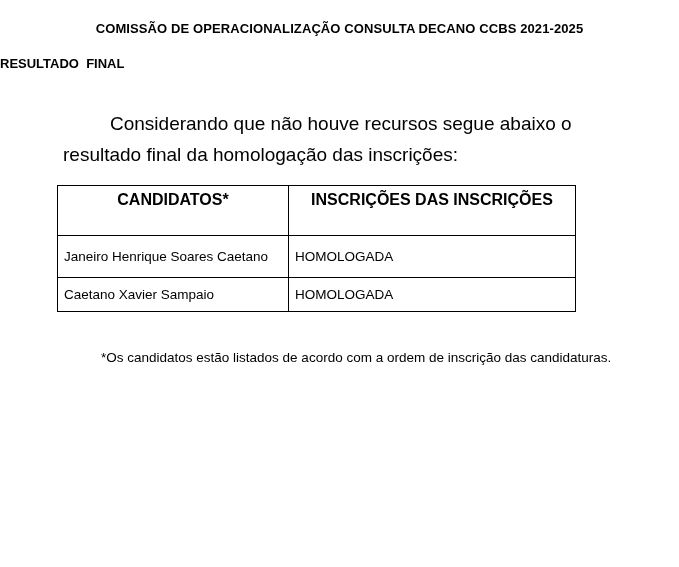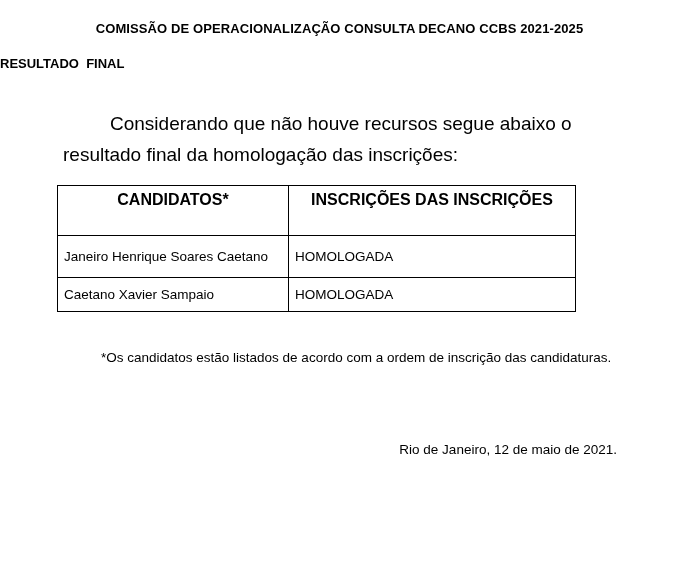--- a/index.html
+++ b/index.html
@@ -135,16 +135,15 @@
       </tr>
       <tr class="row-2">
         <td class="cell-candidate">Caetano Xavier Sampaio</td>
         <td class="cell-status">HOMOLOGADA</td>
       </tr>
     </tbody>
   </table>
 
   <div class="doc-footnote">*Os candidatos estão listados de acordo com a ordem de inscrição das candidaturas.</div>
 
-  <div class="doc-dateline">Rio de Janeiro, 12 de maio de 2021.</div>
 
 
 </div>
 
 </body></html>

